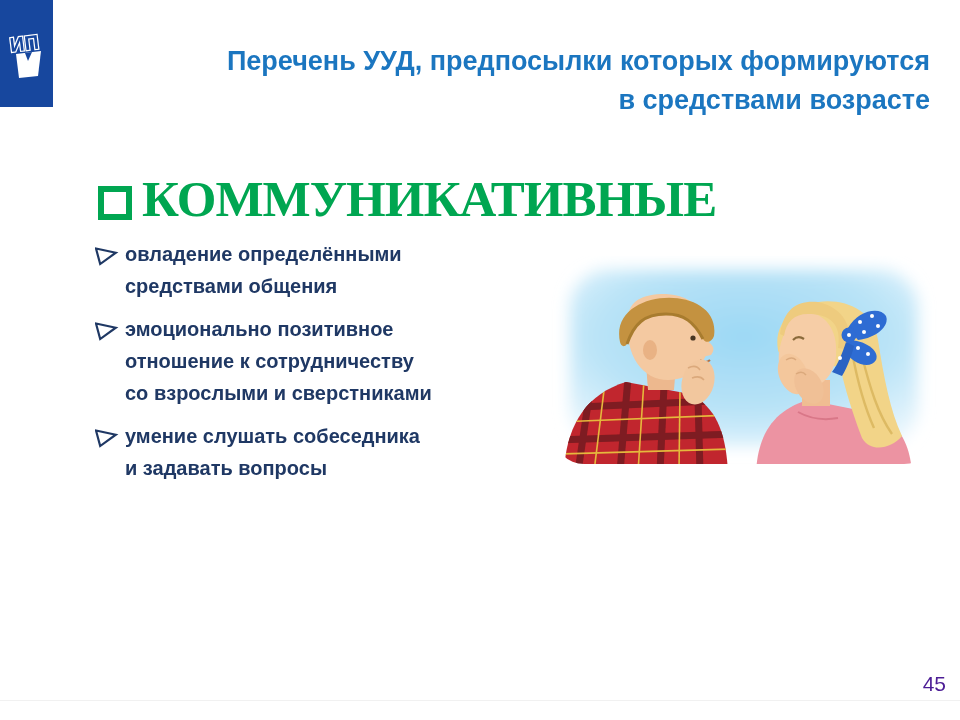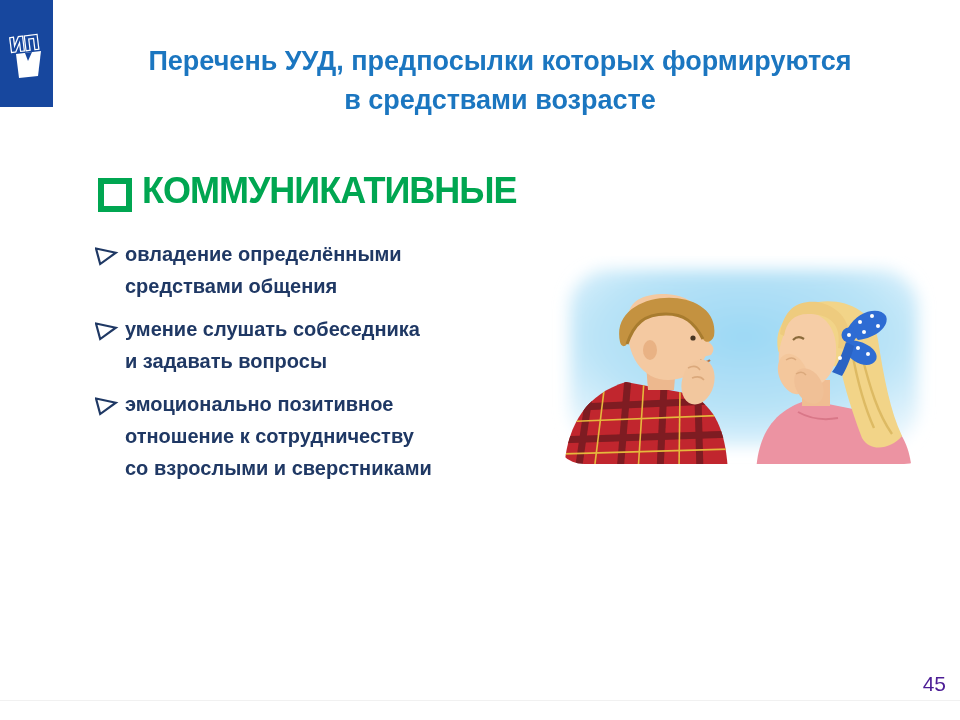--- a/index.html
+++ b/index.html
@@ -6,31 +6,31 @@
   .slide {
     position:relative; width:960px; height:720px; background:#ffffff;
     overflow:hidden; font-family:"Liberation Sans", sans-serif;
   }
   
   .corner-bar { position:absolute; left:0; top:0; width:53px; height:107px; background:#17479E; }
   .logo { position:absolute; left:7px; top:28px; width:40px; height:54px; }
 
   
   .title {
-    position:absolute; left:70px; right:30px; top:42px; text-align:center;
+    position:absolute; left:70px; right:30px; top:42px; text-align:right;
     color:#1B76C0; font-weight:bold; font-size:27px; line-height:39px;
   }
 
   
   .heading-row { position:absolute; left:98px; top:170px; display:flex; align-items:center; }
   .square-bullet {
     width:22px; height:22px; border:6px solid #00A651; background:#fff;
     margin-right:10px; margin-top:8px; flex:0 0 auto;
   }
-  .heading-text { color:#00A651; font-weight:bold; font-size:36px; letter-spacing:-1px; white-space:nowrap; }
+  .heading-text { color:#00A651; font-weight:bold; font-size:51px; letter-spacing:-1px; white-space:nowrap;font-family:Liberation Serif, serif; }
 
   
   .bullets { position:absolute; left:95px; top:238px; width:480px; }
   .bullet { position:relative; padding-left:30px; margin-bottom:11px; color:#1F3864; font-weight:bold; font-size:20px; line-height:32px; }
   .bullet .marker { position:absolute; left:0; top:6px; }
   .bullet-line { white-space:nowrap; }
 
   
   .photo { position:absolute; left:546px; top:256px; width:396px; height:216px; }
 
@@ -68,31 +68,31 @@
         <polygon points="2,3 21,10 4,19" fill="#ffffff" stroke="#1F3864" stroke-width="2.2" transform="rotate(-8 12 11)"></polygon>
       </svg>
       <div class="bullet-line">овладение определёнными</div>
       <div class="bullet-line">средствами общения</div>
     </div>
 
     <div class="bullet">
       <svg class="marker" width="24" height="22" viewBox="0 0 24 22">
         <polygon points="2,3 21,10 4,19" fill="#ffffff" stroke="#1F3864" stroke-width="2.2" transform="rotate(-8 12 11)"></polygon>
       </svg>
-      <div class="bullet-line">умение слушать собеседника</div>
-      <div class="bullet-line">и задавать вопросы</div>
+      <div class="bullet-line">эмоционально позитивное</div>
+      <div class="bullet-line">отношение к сотрудничеству</div>
+      <div class="bullet-line">со взрослыми и сверстниками</div>
     </div>
 
     <div class="bullet">
       <svg class="marker" width="24" height="22" viewBox="0 0 24 22">
         <polygon points="2,3 21,10 4,19" fill="#ffffff" stroke="#1F3864" stroke-width="2.2" transform="rotate(-8 12 11)"></polygon>
       </svg>
-      <div class="bullet-line">эмоционально позитивное</div>
-      <div class="bullet-line">отношение к сотрудничеству</div>
-      <div class="bullet-line">со взрослыми и сверстниками</div>
+      <div class="bullet-line">умение слушать собеседника</div>
+      <div class="bullet-line">и задавать вопросы</div>
     </div>
 
   </div>
 
   <div class="photo">
     <svg width="396" height="216" viewBox="0 0 396 216" xmlns="http://www.w3.org/2000/svg">
       <defs>
         <radialGradient id="sky" cx="50%" cy="38%" r="70%">
           <stop offset="0%" stop-color="#9CD8F4"></stop>
           <stop offset="60%" stop-color="#B9E3F7"></stop>

